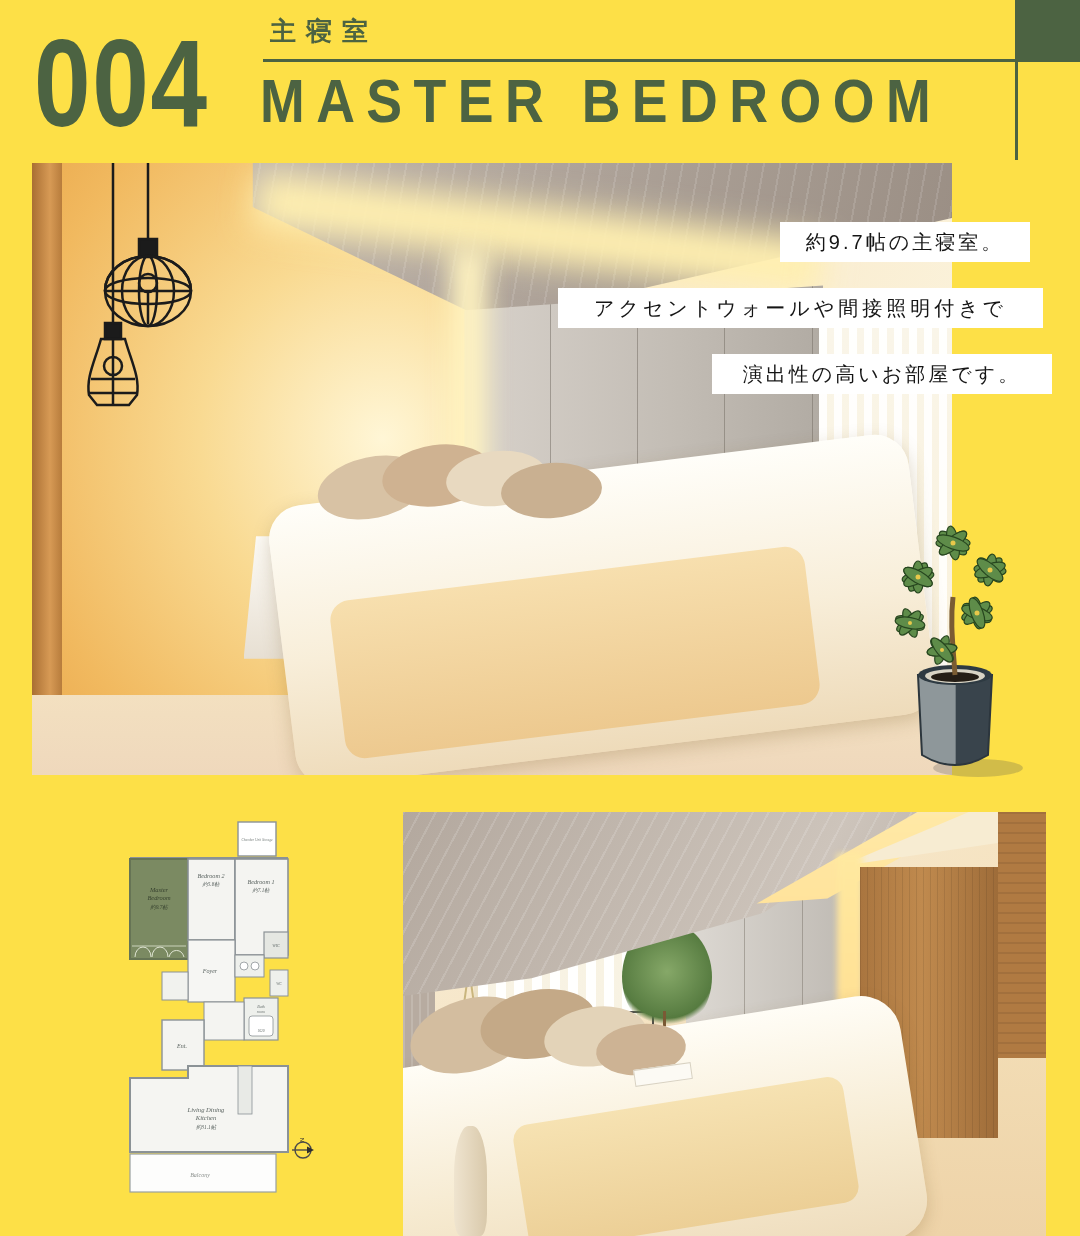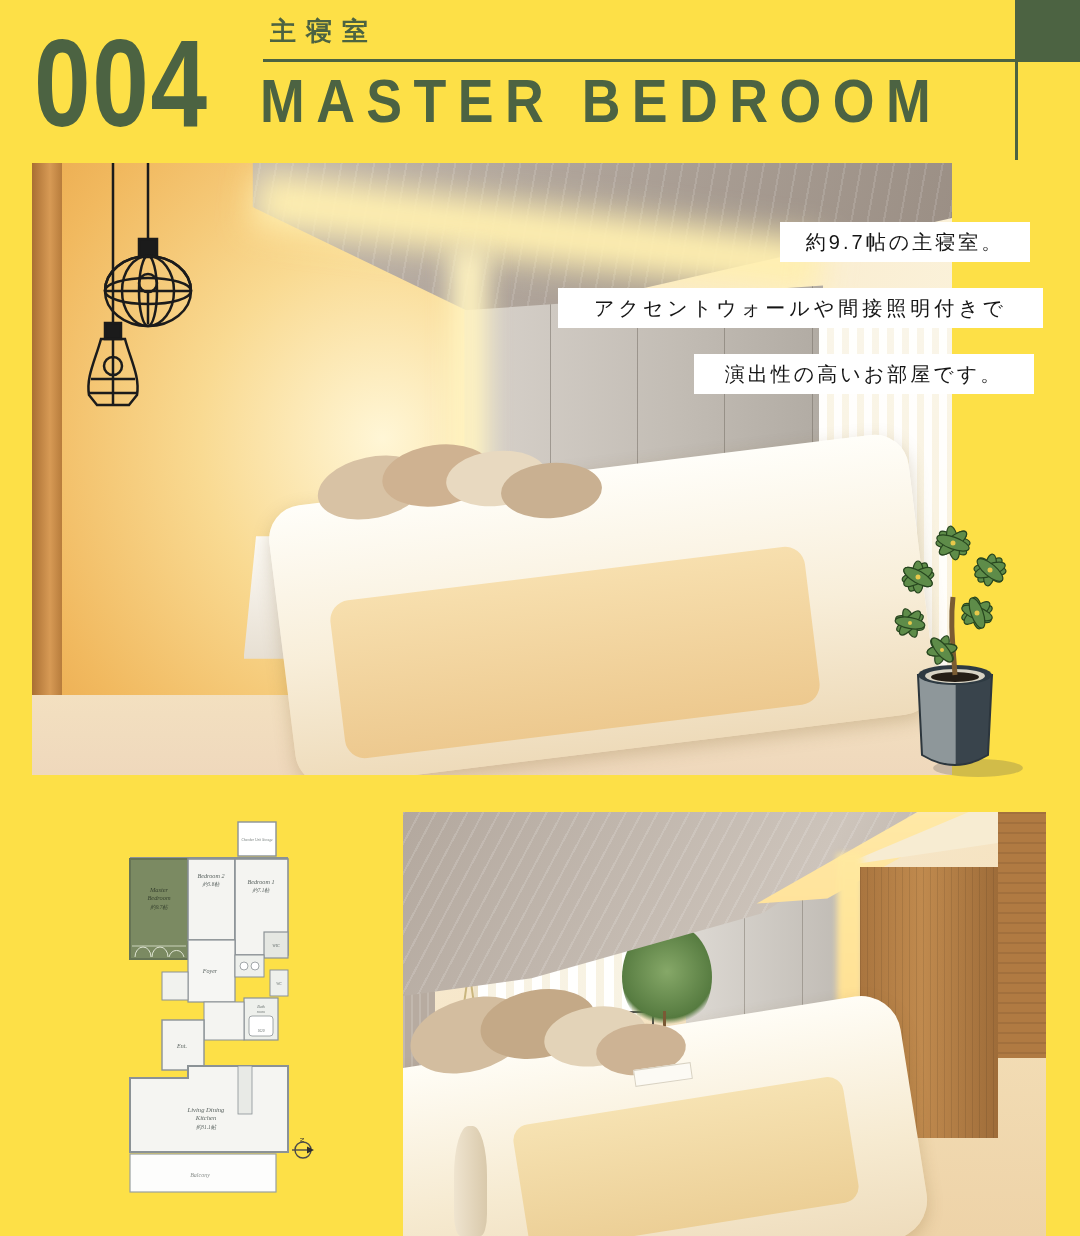--- a/index.html
+++ b/index.html
@@ -146,21 +146,21 @@
   .ps-vase { left:8%; top:74%; width:5%; height:26%;
     border-radius:45% 45% 20% 20%;
     background:linear-gradient(90deg,#efe4cf,#d9c9ab); }
 
   
   .strip { position:absolute; background:#ffffff; display:flex; align-items:center;
     justify-content:center; white-space:nowrap; color:#151515;
     font-size:20px; letter-spacing:3px; height:40px; }
   .strip1 { left:780px; top:222px; width:250px; }
   .strip2 { left:527px; top:288px; width:485px; letter-spacing:4px;margin-left:31px; }
-  .strip3 { left:694px; top:354px; width:340px; }
+  .strip3 { left:712px; top:354px; width:340px; }
 
   
   .pendant-svg { position:absolute; left:80px; top:163px; }
   .plant-svg { position:absolute; left:880px; top:515px; }
   .floorplan-svg { position:absolute; left:118px; top:820px; }
   .plan-label { font-family:"Liberation Serif", serif; font-style:italic; }
 </style>
 </head>
 <body>
 

